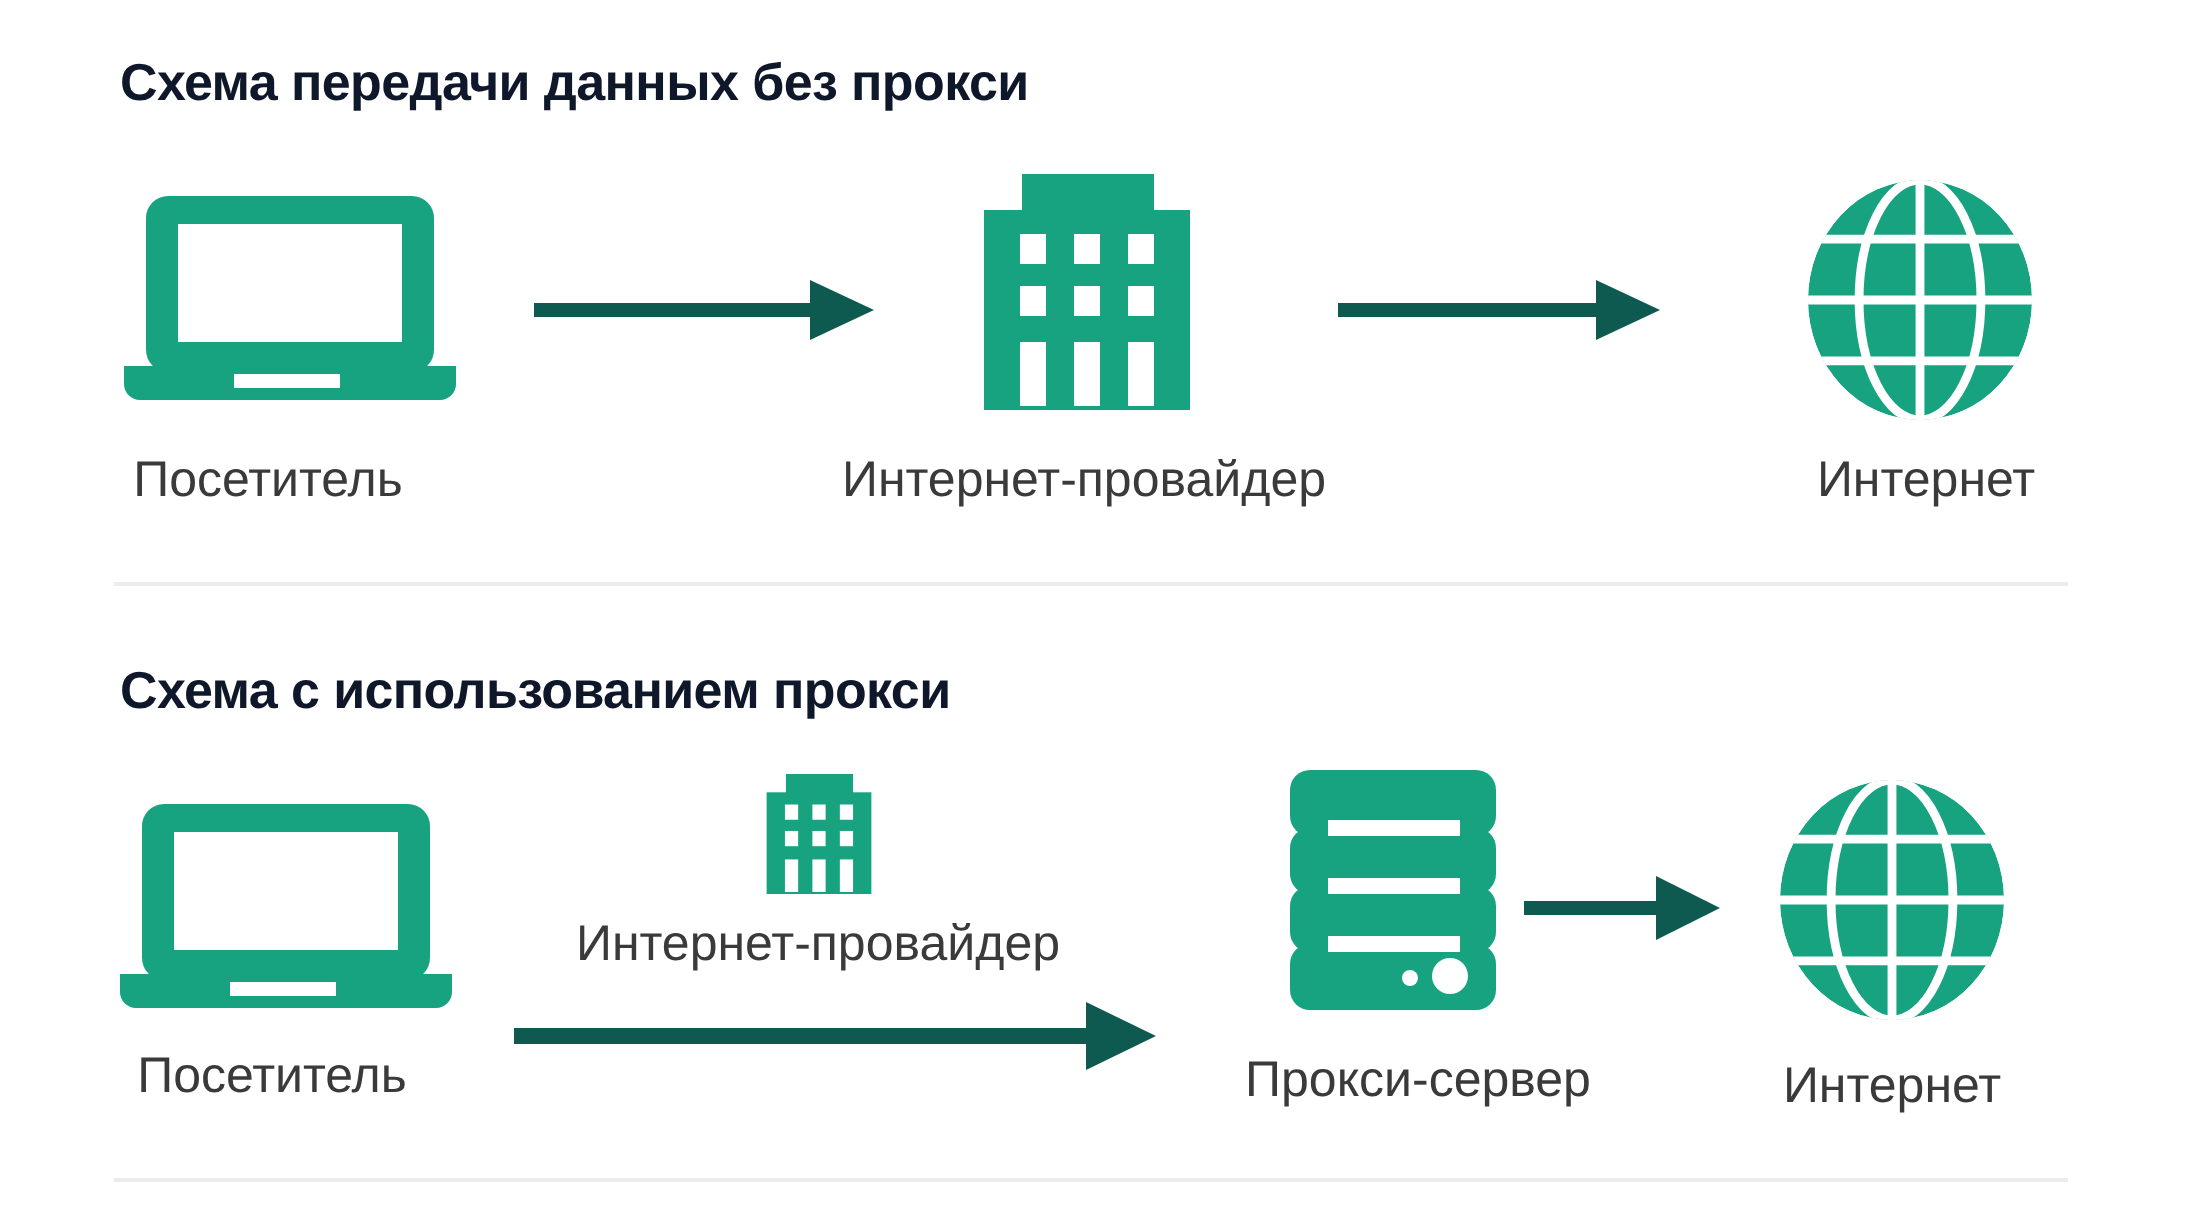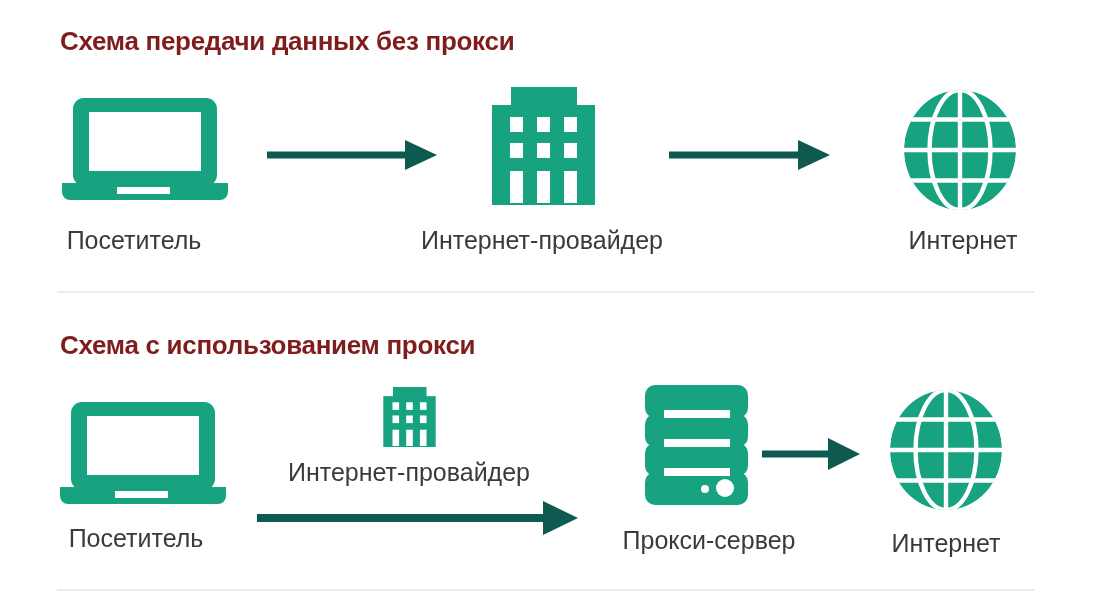--- a/index.html
+++ b/index.html
@@ -7,21 +7,21 @@
     position:relative;
     width:1098px;height:616px;
     background:#ffffff;
     font-family:"Liberation Sans","DejaVu Sans",sans-serif;
     overflow:hidden;
   }
   .abs{position:absolute;}
   .section-title{
     font-size:26px;
     font-weight:800;
-    color:#7f1d1d;
+    color:#0f172a;
     letter-spacing:-0.3px;
     white-space:nowrap;
   }
   .node-label{
     width:300px;
     text-align:center;
     font-size:25px;
     font-weight:400;
     color:#3a3a3a;
     white-space:nowrap;

